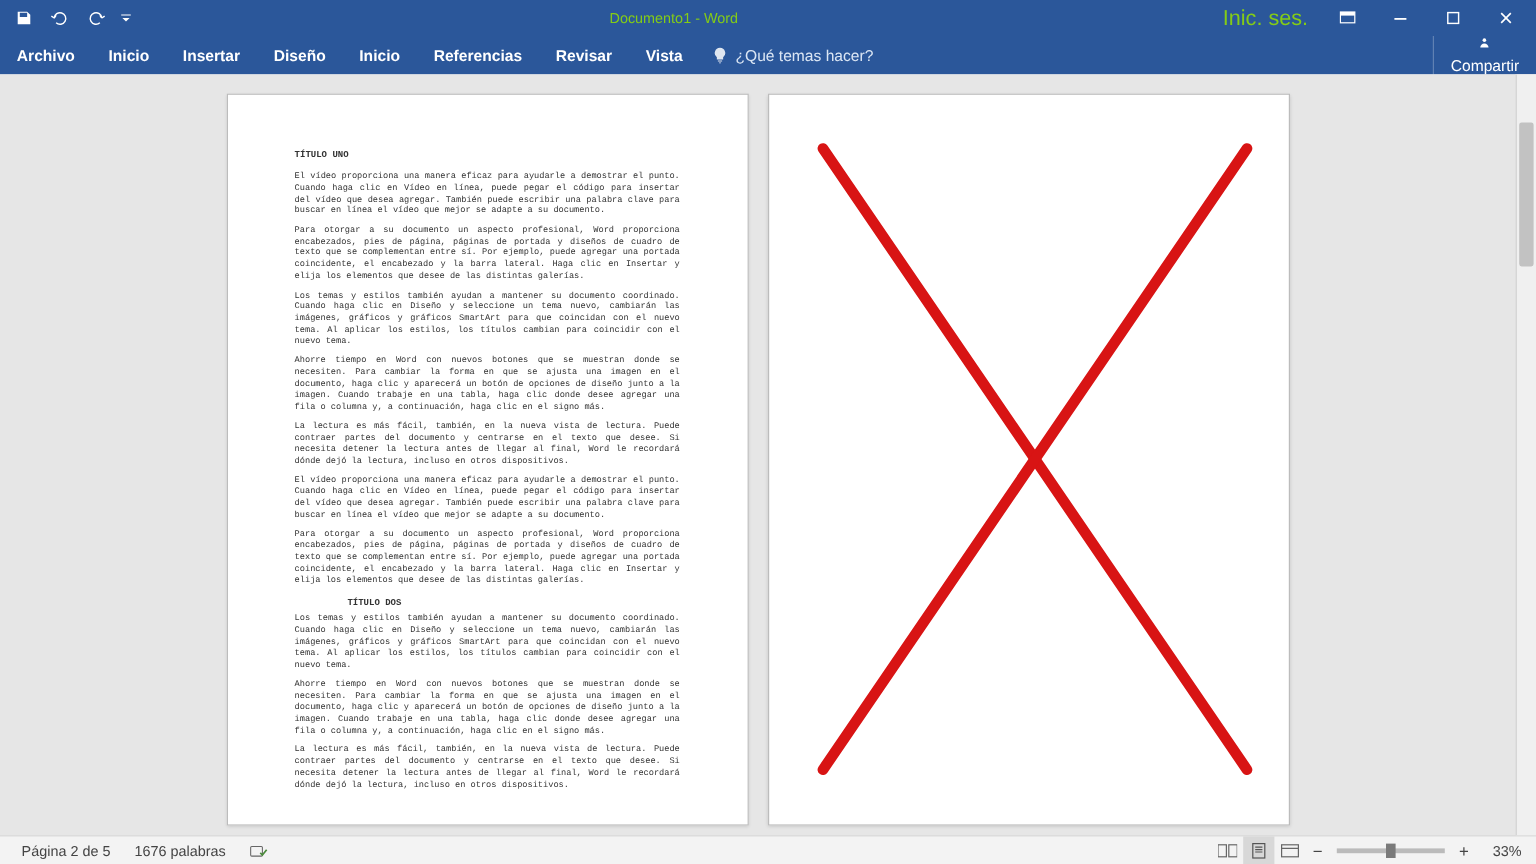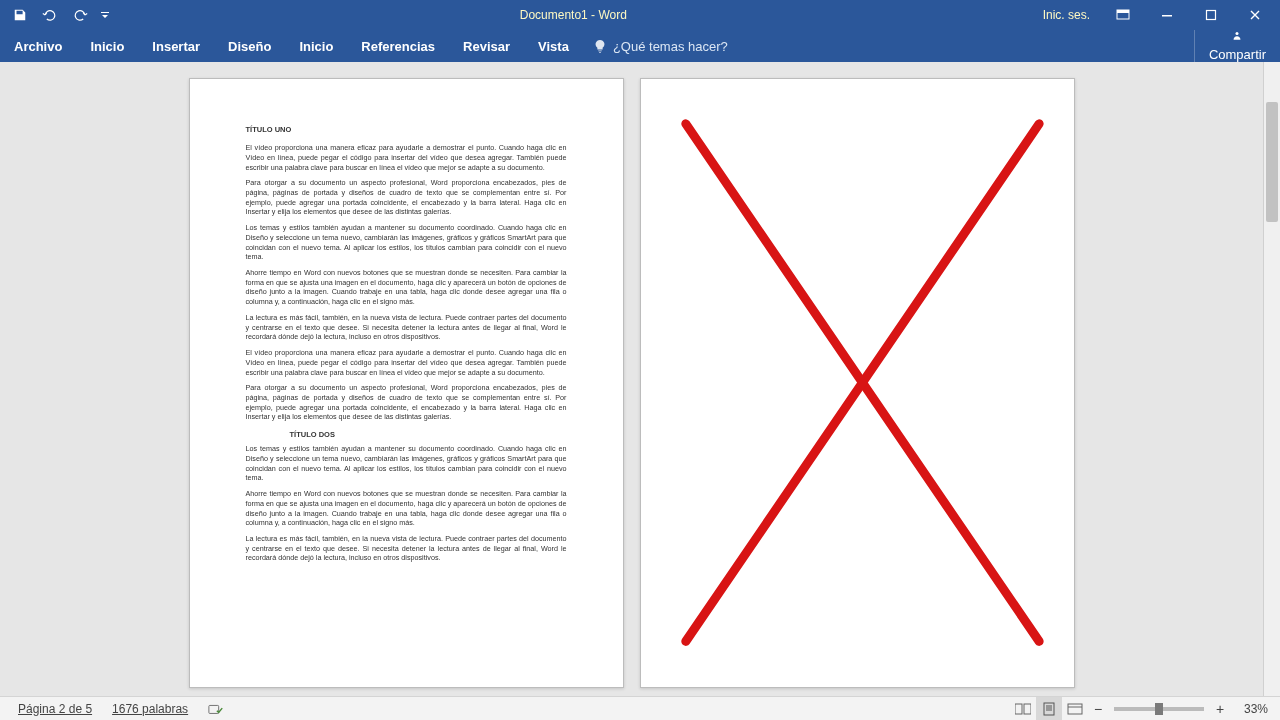--- a/index.html
+++ b/index.html
@@ -1,46 +1,46 @@
 <!DOCTYPE html>
 <html><head>
 <meta charset="utf-8">
 <style>
   * { margin: 0; padding: 0; box-sizing: border-box; }
   html, body { width: 1280px; height: 720px; font-family: "Segoe UI", sans-serif; overflow: hidden; background: #fff; }
   
-  .titlebar { height: 30px; background: #2b579a; display: flex; align-items: center; color: #fef9c3; font-size: 12px; }
+  .titlebar { height: 30px; background: #2b579a; display: flex; align-items: center; color: #84cc16; font-size: 12px; }
   .qat { display: flex; align-items: center; gap: 2px; padding-left: 6px; }
   .qat-btn { width: 28px; height: 28px; display: flex; align-items: center; justify-content: center; cursor: pointer; }
   .title-center { flex: 1; text-align: center; }
   .title-right { display: flex; align-items: center; gap: 2px; padding-right: 4px; }
   .win-btn { width: 42px; height: 28px; display: flex; align-items: center; justify-content: center; cursor: pointer; }
-  .signin { padding: 0 10px; font-size: 12px; cursor: pointer; height: 28px; display: flex; align-items: center; }
+  .signin { padding: 0 10px; font-size: 18px; cursor: pointer; height: 28px; display: flex; align-items: center; }
   
   .ribbon { height: 32px; background: #2b579a; display: flex; align-items: stretch; color: #fff; font-size: 13px; }
   .tab { padding: 0 14px; display: flex; align-items: center; cursor: pointer; font-weight: bold; }
   .tellme { display: flex; align-items: center; gap: 6px; padding: 0 10px; color: #dbe6f4; }
   .tellme svg { opacity: 0.85; }
   .ribbon-spacer { flex: 1; }
   .share-btn { display: flex; align-items: center; gap: 6px; padding: 0 14px; cursor: pointer; border-left: 1px solid rgba(255,255,255,0.25); flex-direction: column; }
   
   .workspace { position: relative; height: calc(720px - 30px - 32px - 24px); background: #e6e6e6; display: flex; }
   .pages-wrap { flex:1; overflow: hidden; display: flex; justify-content: center; align-items: flex-start; padding-top: 16px; gap: 16px; }
   .scrollbar { width: 17px; background: #f0f0f0; border-left: 1px solid #d0d0d0; position: relative; }
   .scroll-thumb { position: absolute; left: 2px; right: 2px; top: 40px; height: 120px; background: #c2c2c2; border-radius: 2px; }
   .page { width: 435px; height: 610px; background: #fff; border: 1px solid #bcbcbc; box-shadow: 0 1px 3px rgba(0,0,0,0.15); position: relative; }
-  .page-inner { position: absolute; top: 46px; left: 56px; right: 56px; bottom: 46px; font-size: 7.2px; color: #333; line-height: 1.35; }
+  .page-inner { position: absolute; top: 46px; left: 56px; right: 56px; bottom: 46px; font-size: 7.2px; color: #333; line-height: 1.35; font-family: Liberation Mono, monospace; }
   .doc-title { font-weight: bold; text-transform: uppercase; margin-bottom: 8px; font-size: 7.5px; }
   .doc-subtitle { font-weight: bold; text-transform: uppercase; margin-top: 8px; margin-bottom: 4px; font-size: 7.5px; margin-left: 44px; }
   .para { margin-bottom: 6px; text-align: justify; }
   .page2-mark { position: absolute; inset: 0; }
   
   .statusbar { height: 24px; background: #f3f3f3; border-top: 1px solid #d4d4d4; display: flex; align-items: center; font-size: 12px; color: #444; padding: 0 8px; }
   .status-item { padding: 0 10px; height: 100%; display:flex; align-items:center; cursor: default; }
-  .status-item.clickable { cursor: pointer; text-decoration: underline; }
+  .status-item.clickable { cursor: pointer; }
   .status-spacer { flex: 1; }
   .view-btn { width: 26px; height: 100%; display:flex; align-items:center; justify-content:center; cursor:pointer; }
   .view-btn.active { background: #d8d8d8; }
   .zoom-group { display:flex; align-items:center; gap:2px; }
   .zoom-btn { width: 20px; height: 100%; display:flex; align-items:center; justify-content:center; cursor:pointer; font-size: 14px;}
   .zoom-slider { width: 90px; height: 4px; background: #bbb; position: relative; margin: 0 4px; }
   .zoom-slider-thumb { position:absolute; top:-4px; left:46%; width:8px; height:12px; background:#7a7a7a; }
   .zoom-label { width: 40px; text-align:right; padding-right:4px; cursor:pointer; }
 </style>
 </head>

